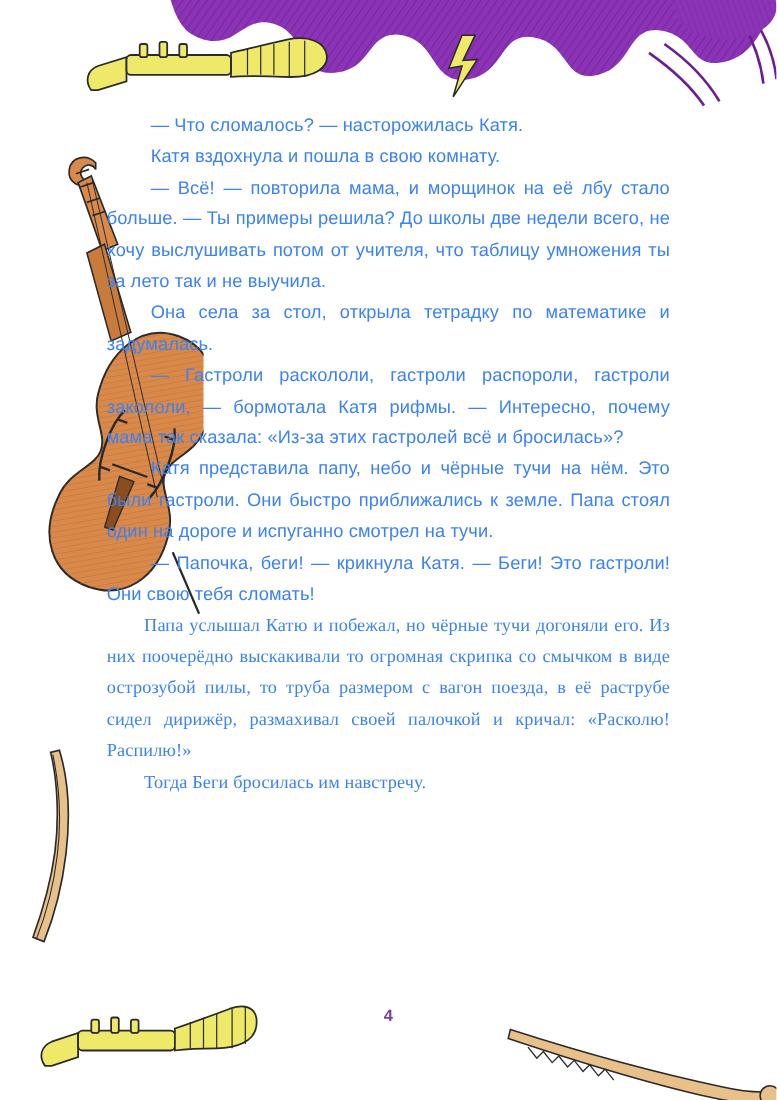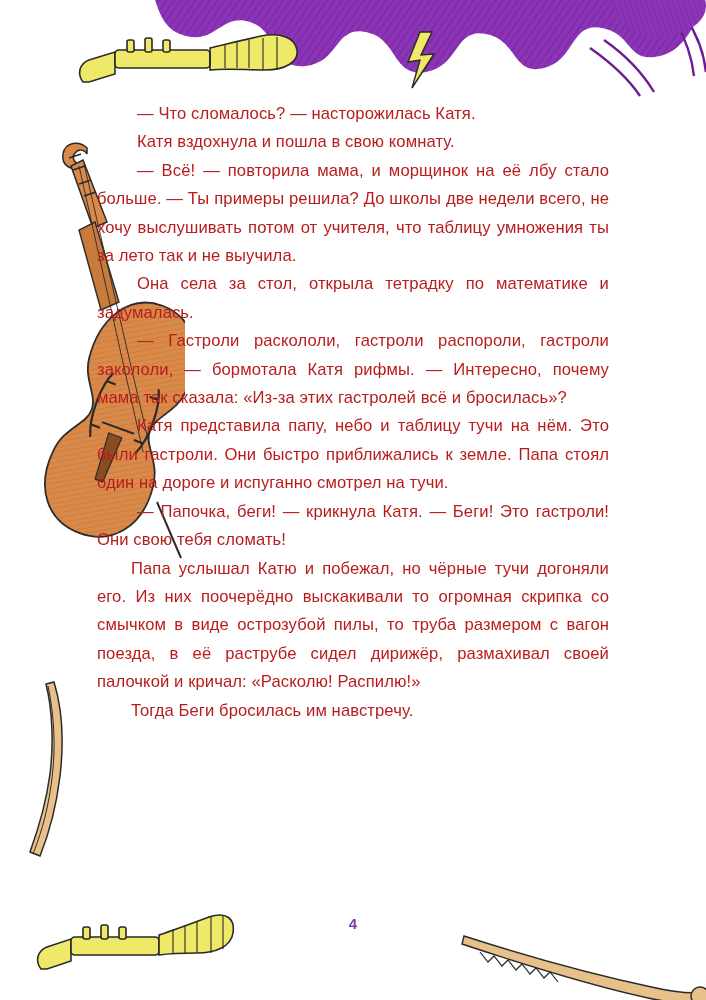--- a/index.html
+++ b/index.html
@@ -64,30 +64,31 @@
   .text-column {
     position: absolute;
     top: 100px;
     left: 97px;
     width: 512px;
   }
   .para {
     margin: 0;
     font-size: 16.6px;
     line-height: 28.4px;
-    color: #b91c1c;
+    color: #3b82f6;
     text-align: justify;
     text-justify: inter-word;
     letter-spacing: 0.1px;
   }
   .para.indent {
     text-indent: 40px;
   }
   .para.indent-small {
     text-indent: 34px;
+    font-family: Liberation Serif, serif;
   }
 
   .page-number {
     position: absolute;
     left: 0;
     right: 0;
     top: 915px;
     text-align: center;
     font-size: 15px;
     font-weight: bold;
@@ -211,21 +212,21 @@
       <path d="M20,22 l8,10 l6,-6 l8,10 l6,-6 l8,10 l6,-6 l8,10 l6,-6 l8,10 l6,-6 l8,10"></path>
     </g>
   </svg>
 
   <div class="text-column">
     <p class="para indent">— Что сломалось? — насторожилась Катя.</p>
     <p class="para indent">Катя вздохнула и пошла в свою комнату.</p>
     <p class="para indent">— Всё! — повторила мама, и морщинок на её лбу стало больше. — Ты примеры решила? До школы две недели всего, не хочу выслушивать потом от учителя, что таблицу умножения ты за лето так и не выучила.</p>
     <p class="para indent">Она села за стол, открыла тетрадку по математике и задумалась.</p>
     <p class="para indent">— Гастроли раскололи, гастроли распороли, гастроли закололи, — бормотала Катя рифмы. — Интересно, почему мама так сказала: «Из-за этих гастролей всё и бросилась»?</p>
-    <p class="para indent">Катя представила папу, небо и таблицу тучи на нём. Это были гастроли. Они быстро приближались к земле. Папа стоял один на дороге и испуганно смотрел на тучи.</p>
+    <p class="para indent">Катя представила папу, небо и чёрные тучи на нём. Это были гастроли. Они быстро приближались к земле. Папа стоял один на дороге и испуганно смотрел на тучи.</p>
     <p class="para indent">— Папочка, беги! — крикнула Катя. — Беги! Это гастроли! Они свою тебя сломать!</p>
     <p class="para indent-small">Папа услышал Катю и побежал, но чёрные тучи догоняли его. Из них поочерёдно выскакивали то огромная скрипка со смычком в виде острозубой пилы, то труба размером с вагон поезда, в её раструбе сидел дирижёр, размахивал своей палочкой и кричал: «Расколю! Распилю!»</p>
     <p class="para indent-small">Тогда Беги бросилась им навстречу.</p>
   </div>
 
   <div class="page-number">4</div>
 
 </div>
 
 </body></html>

